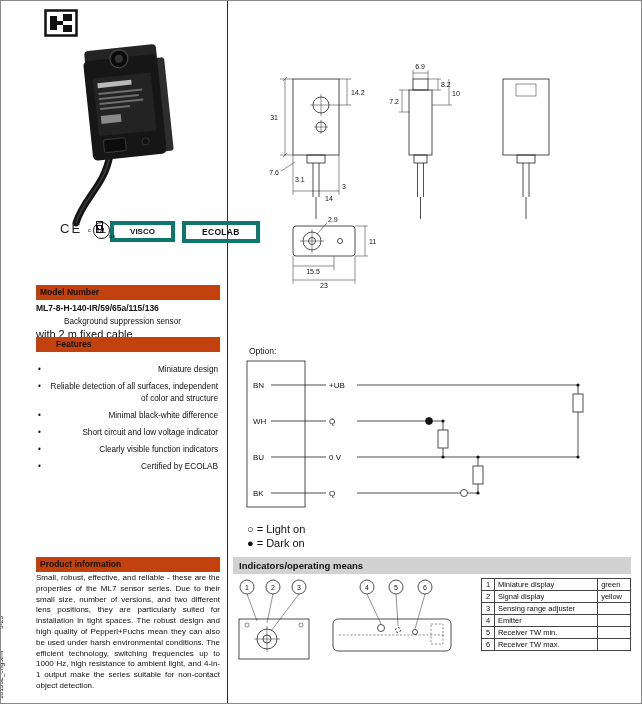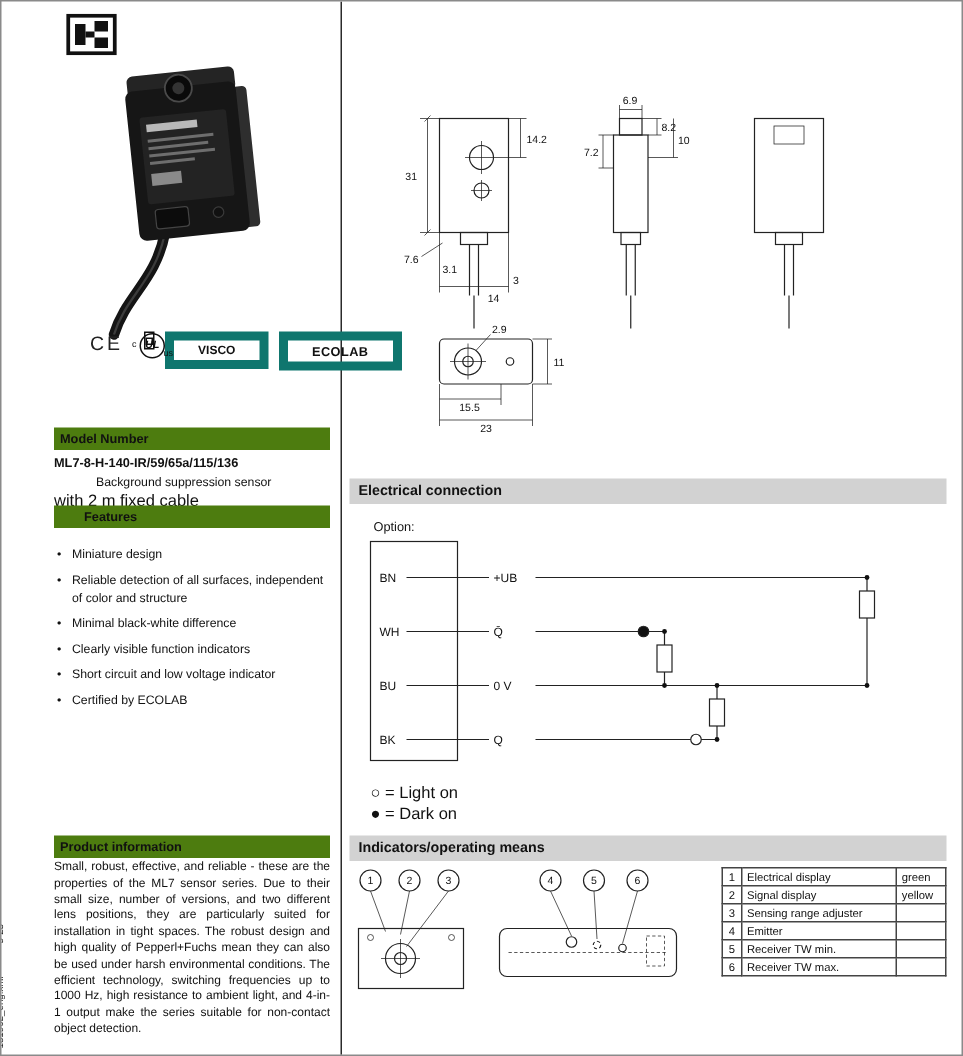--- a/index.html
+++ b/index.html
@@ -16,21 +16,21 @@
   }
   .v-divider { position:absolute; left:226px; top:0; width:1px; height:704px; background:#2b2b2b; }
 
   .col-left  { position:absolute; left:35px; top:0; width:184px; height:704px; }
   .col-right { position:absolute; left:232px; top:0; width:398px; height:704px; }
 
   .logo { position:absolute; left:8px; top:8px; }
 
   .sec-bar {
     position:absolute; left:0; width:184px; height:15px;
-    background:#4d7c0f; font-size:8.5px; font-weight:bold;
+    background:#c2410c; font-size:8.5px; font-weight:bold;
     line-height:15px; padding-left:4px;
   }
   .rsec-bar {
     position:absolute; left:0; width:398px; height:17px;
     background:#d2d2d2; font-size:9.5px; font-weight:bold;
     line-height:17px; padding-left:6px;
   }
 
   .photo-wrap { position:absolute; left:18px; top:26px; }
 
@@ -39,30 +39,30 @@
   .ce-mark { font-size:13px; letter-spacing:2px; color:#222; }
   .ul-mark { position:relative; width:24px; height:20px; display:inline-block; }
   .ul-circle { position:absolute; left:4px; top:1px; width:17px; height:17px;
                border:1px solid #111; border-radius:50%; font-size:7px; font-weight:bold;
                font-style:italic; text-align:center; line-height:16px; }
   .ul-c  { position:absolute; left:-1px; top:6px;  font-size:6px; }
   .ul-us { position:absolute; left:20px; top:12px; font-size:6px; }
   .sq-outer { width:12px; height:12px; border:1.5px solid #111;
               display:flex; align-items:center; justify-content:center; }
   .sq-inner { width:5px; height:5px; border:1px solid #111; }
-  .cert-box { border:6px solid #0f766e; font-weight:bold; font-size:8px; padding:2px 16px; white-space:nowrap; }
+  .cert-box { border:4px solid #0f766e; font-weight:bold; font-size:8px; padding:2px 16px; white-space:nowrap; }
   .cert-box.ecolab { font-size:8.5px; letter-spacing:0.3px; }
 
   .model-value { position:absolute; top:302px; left:0; font-size:8.5px; font-weight:bold; }
   .model-line1 { position:absolute; top:316px; left:0; font-size:8.2px;margin-left:28px; }
   .model-line2 { position:absolute; top:327px; left:0; font-size:11px; }
 
   .feat-list { position:absolute; top:363px; left:2px; width:180px; list-style:none; }
   .feat-list li { position:relative; padding-left:10px; font-size:8.2px;
-                  line-height:11.5px; margin-bottom:5.5px; }
+                  line-height:11.5px; margin-bottom:5.5px;text-align:right; }
   .feat-list li::before { content:"\2022"; position:absolute; left:0; top:0; }
 
   .prod-text { position:absolute; top:572px; left:0; width:184px;
                font-size:8px; line-height:10.8px; text-align:justify; }
 
   
   .dim-svg  { position:absolute; left:0; top:30px; }
   .elec-svg { position:absolute; left:0; top:340px; }
   .legend   { position:absolute; left:14px; font-size:11px; line-height:13px; }
   .legend-1 { top:522px; } .legend-2 { top:536px; }
@@ -152,22 +152,22 @@
     <div class="sec-bar" style="top:284px;">Model Number</div>
     <div class="model-value">ML7-8-H-140-IR/59/65a/115/136</div>
     <div class="model-line1">Background suppression sensor</div>
     <div class="model-line2">with 2 m fixed cable</div>
 
     <div class="sec-bar" style="top:336px;padding-left:20px;">Features</div>
     <ul class="feat-list">
       <li>Miniature design</li>
       <li>Reliable detection of all surfaces, independent of color and structure</li>
       <li>Minimal black-white difference</li>
+      <li>Short circuit and low voltage indicator</li>
       <li>Clearly visible function indicators</li>
-      <li>Short circuit and low voltage indicator</li>
       <li>Certified by ECOLAB</li>
     </ul>
 
     <div class="sec-bar" style="top:556px;">Product information</div>
     <div class="prod-text">Small, robust, effective, and reliable - these are the properties of the ML7 sensor series. Due to their small size, number of versions, and two different lens positions, they are particularly suited for installation in tight spaces. The robust design and high quality of Pepperl+Fuchs mean they can also be used under harsh environmental conditions. The efficient technology, switching frequencies up to 1000 Hz, high resistance to ambient light, and 4-in-1 output make the series suitable for non-contact object detection.</div>
   </div>
 
   <div class="col-right">
 
 
@@ -254,21 +254,20 @@
         <text class="dim" x="20" y="48" text-anchor="middle">15.5</text>
         <line class="thin" x1="0" y1="54" x2="62" y2="54"></line>
         <text class="dim" x="31" y="62" text-anchor="middle">23</text>
         <line class="thin" x1="72" y1="0" x2="72" y2="30"></line>
         <line class="thin" x1="62" y1="0" x2="75" y2="0"></line>
         <line class="thin" x1="62" y1="30" x2="75" y2="30"></line>
         <text class="dim" x="76" y="18">11</text>
       </g>
     </svg>
 
-    <div class="rsec-bar" style="top:318px;">Electrical connection</div>
 
     <svg class="elec-svg draw" width="398" height="180" viewBox="0 0 398 180">
       <text class="t85" x="16" y="13">Option:</text>
       <rect x="14" y="20" width="58" height="146"></rect>
 
       <text class="t8" x="20" y="47">BN</text>
       <line x1="38" y1="44" x2="72" y2="44"></line>
       <line x1="72" y1="44" x2="93" y2="44"></line>
       <text class="t8" x="96" y="47">+UB</text>
       <line x1="124" y1="44" x2="345" y2="44"></line>
@@ -355,21 +354,21 @@
         <circle class="dash" cx="163" cy="53" r="2.5"></circle>
         <circle cx="180" cy="55" r="2.5"></circle>
         <rect class="thin dash" x="196" y="47" width="12" height="20"></rect>
       </g>
     </svg>
 
     <table class="ind-table">
       <tbody>
         <tr>
           <td class="c-num">1</td>
-          <td class="c-lab">Electrical display</td>
+          <td class="c-lab">Miniature display</td>
           <td class="c-val">green</td>
         </tr>
         <tr>
           <td class="c-num">2</td>
           <td class="c-lab">Signal display</td>
           <td class="c-val">yellow</td>
         </tr>
         <tr>
           <td class="c-num">3</td>
           <td class="c-lab">Sensing range adjuster</td>

